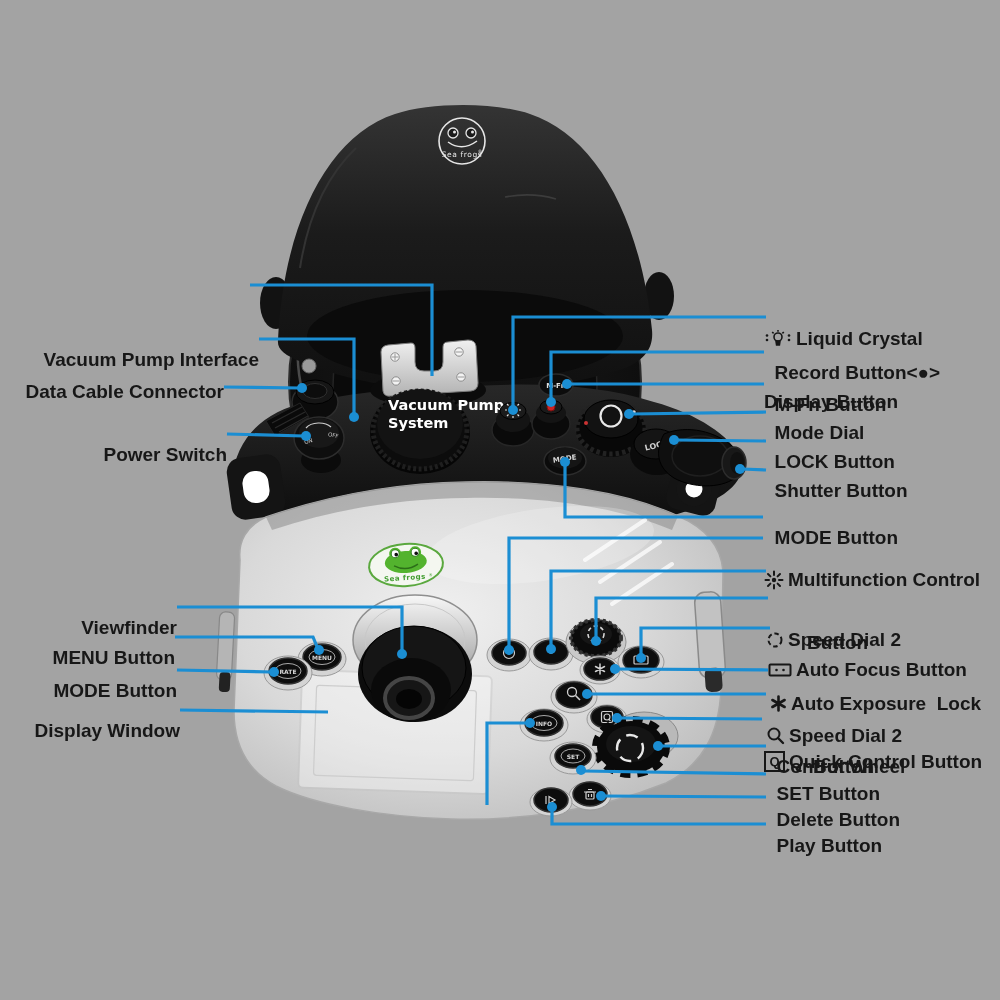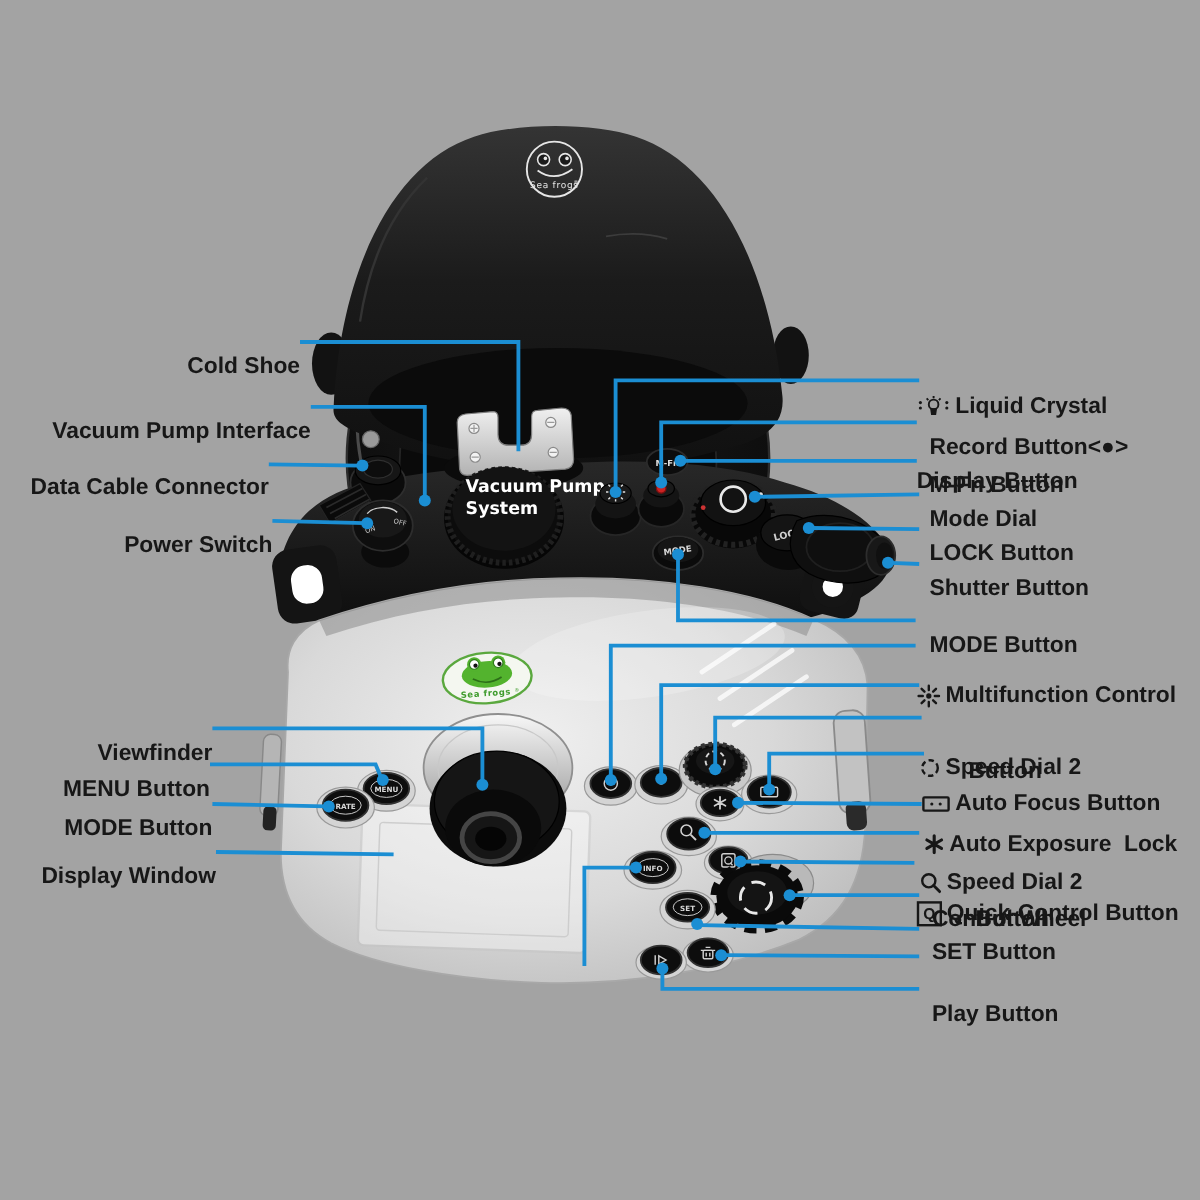--- a/index.html
+++ b/index.html
@@ -377,25 +377,23 @@
         <circle cx="615" cy="669" r="5"></circle>
     <circle cx="587" cy="694" r="5"></circle>
         <circle cx="617" cy="718" r="5"></circle>
         <circle cx="658" cy="746" r="5"></circle>
     <circle cx="581" cy="770" r="5"></circle>
         <circle cx="601" cy="796" r="5"></circle>
         <circle cx="552" cy="807" r="5"></circle>
   </g>
 </svg>
 
-<div class="lbl ra" style="right:750px;top:274px">
-  <span>Cold Shoe</span></div>
 <div class="lbl ra" style="right:741px;top:328px">
   <span>Vacuum Pump Interface</span></div>
-<div class="lbl ra" style="right:776px;top:375px">
+<div class="lbl ra" style="right:776px;top:360px">
   <span>Data Cable Connector</span></div>
 <div class="lbl ra" style="right:773px;top:423px">
   <span>Power Switch</span></div>
 <div class="lbl ra" style="right:823px;top:596px">
   <span>Viewfinder</span></div>
 <div class="lbl ra" style="right:825px;top:626px">
   <span>MENU Button</span></div>
 <div class="lbl ra" style="right:823px;top:659px">
   <span>MODE Button</span></div>
 <div class="lbl ra" style="right:820px;top:699px">
@@ -478,16 +476,18 @@
     <span>Speed Dial 2</span></div>
 </div>
 <div class="lbl" style="left:764px;top:709px">
   <div class="row"><span class="qbox">Q</span>
     <span>Quick-Control Button</span></div>
 </div>
 <div class="lbl" style="left:766px;top:735px">
   <span>Control Wheel</span></div>
 <div class="lbl" style="left:766px;top:762px">
   <span>SET Button</span></div>
+<div class="lbl" style="left:766px;top:788px">
+  <span>Delete Button</span></div>
 <div class="lbl" style="left:766px;top:814px">
   <span>Play Button</span></div>
 
 </div>
 
 </body></html>

